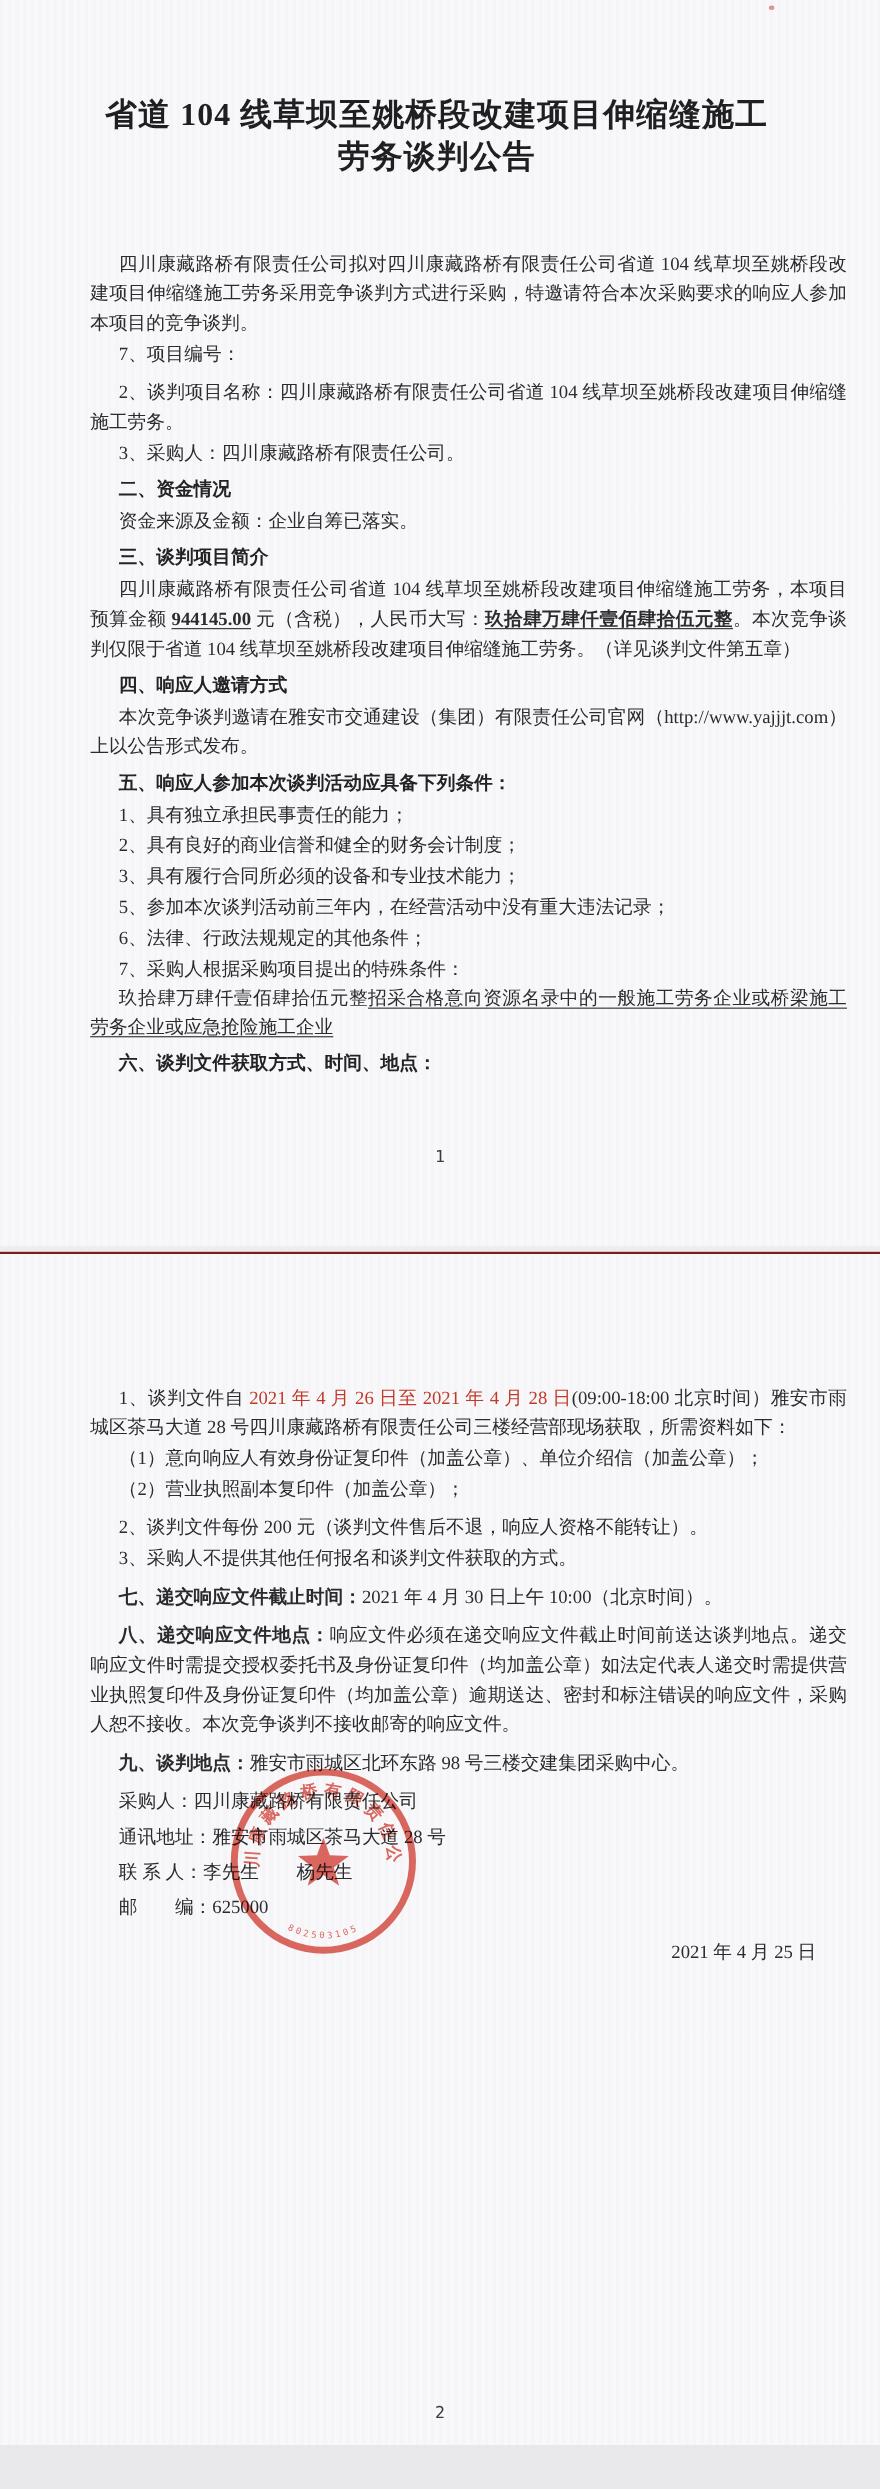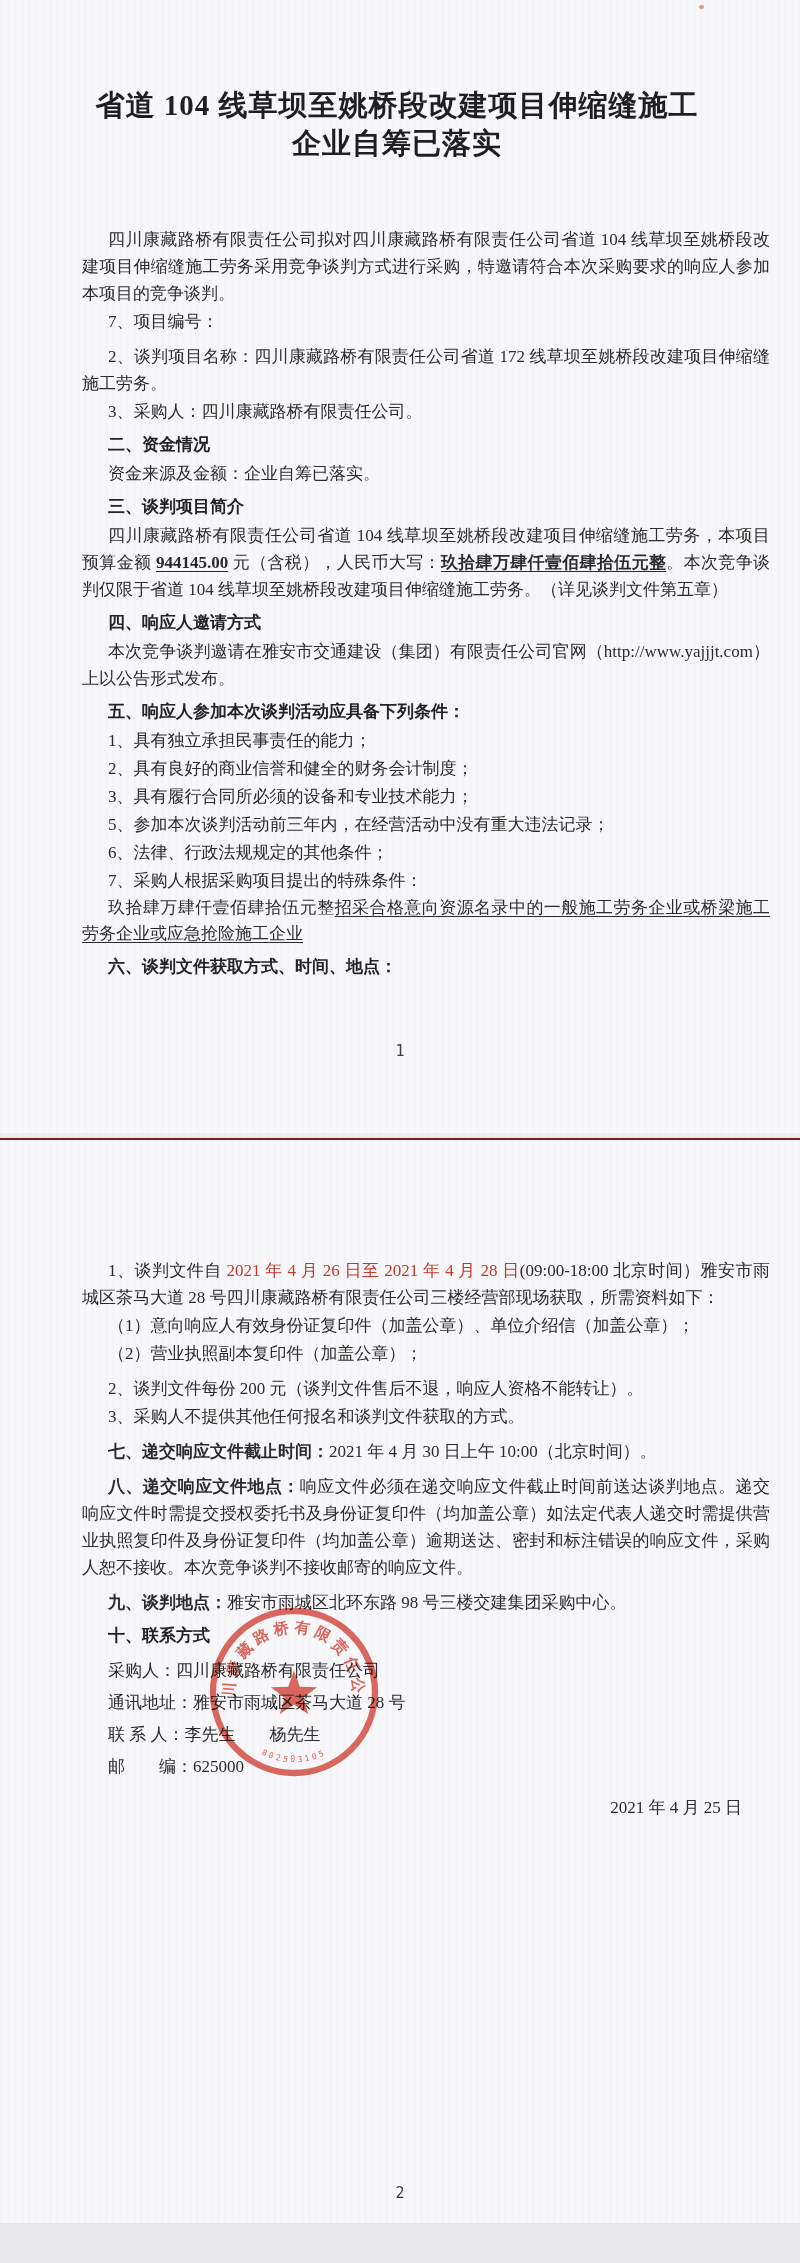--- a/index.html
+++ b/index.html
@@ -45,27 +45,27 @@
 </style>
 </head>
 <body>
 
 <div class="doc">
   <span class="red-mark"></span>
 
   <section class="page page-1">
     <h1 class="title">
       <span>省道 104 线草坝至姚桥段改建项目伸缩缝施工</span><br>
-      <span>企业自筹已落实</span>
+      <span>劳务谈判公告</span>
     </h1>
 
     <p class="para">四川康藏路桥有限责任公司拟对四川康藏路桥有限责任公司省道 104 线草坝至姚桥段改建项目伸缩缝施工劳务采用竞争谈判方式进行采购，特邀请符合本次采购要求的响应人参加本项目的竞争谈判。</p>
 
     <p class="item">7、项目编号：</p>
-    <p class="item gap-before">2、谈判项目名称：四川康藏路桥有限责任公司省道 172 线草坝至姚桥段改建项目伸缩缝施工劳务。</p>
+    <p class="item gap-before">2、谈判项目名称：四川康藏路桥有限责任公司省道 104 线草坝至姚桥段改建项目伸缩缝施工劳务。</p>
     <p class="item">3、采购人：四川康藏路桥有限责任公司。</p>
 
     <p class="heading">二、资金情况</p>
     <p class="para">资金来源及金额：企业自筹已落实。</p>
 
     <p class="heading">三、谈判项目简介</p>
     <p class="para"><span>四川康藏路桥有限责任公司省道 104 线草坝至姚桥段改建项目伸缩缝施工劳务，本项目预算金额 </span><span class="u b">944145.00</span><span> 元（含税），人民币大写：</span><span class="u b">玖拾肆万肆仟壹佰肆拾伍元整</span><span>。本次竞争谈判仅限于省道 104 线草坝至姚桥段改建项目伸缩缝施工劳务。（详见谈判文件第五章）</span></p>
 
     <p class="heading">四、响应人邀请方式</p>
     <p class="para">本次竞争谈判邀请在雅安市交通建设（集团）有限责任公司官网（http://www.yajjjt.com）上以公告形式发布。</p>
@@ -90,21 +90,20 @@
     <p class="item">（2）营业执照副本复印件（加盖公章）；</p>
     <p class="item gap-before">2、谈判文件每份 200 元（谈判文件售后不退，响应人资格不能转让）。</p>
     <p class="item">3、采购人不提供其他任何报名和谈判文件获取的方式。</p>
 
     <p class="para gap-before"><span class="inline-heading">七、递交响应文件截止时间：</span><span>2021 年 4 月 30 日上午 10:00（北京时间）。</span></p>
 
     <p class="para gap-before"><span class="inline-heading">八、递交响应文件地点：</span><span>响应文件必须在递交响应文件截止时间前送达谈判地点。递交响应文件时需提交授权委托书及身份证复印件（均加盖公章）如法定代表人递交时需提供营业执照复印件及身份证复印件（均加盖公章）逾期送达、密封和标注错误的响应文件，采购人恕不接收。本次竞争谈判不接收邮寄的响应文件。</span></p>
 
     <p class="para gap-before"><span class="inline-heading">九、谈判地点：</span><span>雅安市雨城区北环东路 98 号三楼交建集团采购中心。</span></p>
 
-    <p class="heading">十、联系方式</p>
 
     <div class="contact">
       <p class="line">采购人：四川康藏路桥有限责任公司</p>
       <p class="line">通讯地址：雅安市雨城区茶马大道 28 号</p>
       <p class="line">联 系 人：李先生　　杨先生</p>
       <p class="line">邮　　编：625000</p>
     </div>
 
     <p class="doc-date">2021 年 4 月 25 日</p>
 

